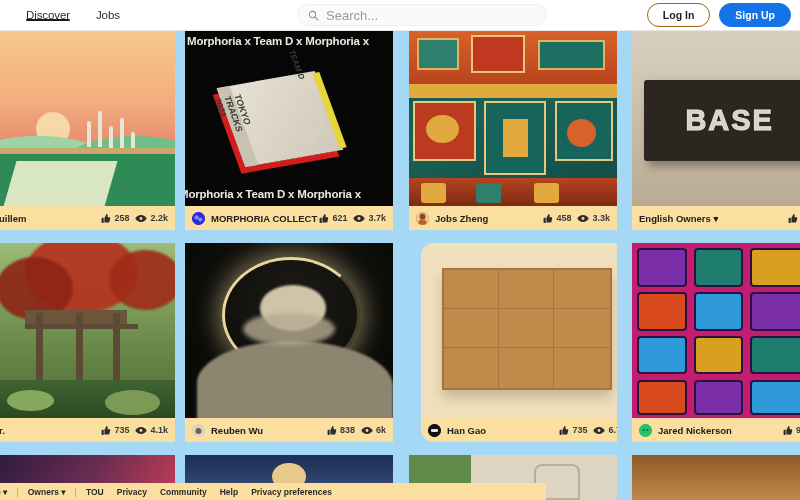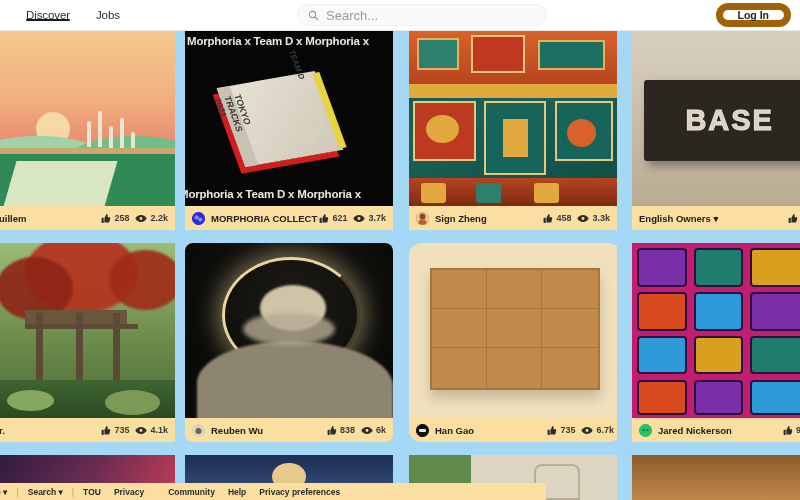--- a/index.html
+++ b/index.html
@@ -40,21 +40,21 @@
     border:1px solid #f0f0f0; display:flex; align-items:center; padding-left:10px;
     gap:7px;
   }
   .search-box svg{ flex:0 0 auto; }
   .search-ph{ font-size:13px; color:#9b9b9b; }
   .auth{
     position:absolute; right:9px; top:3px; display:flex; align-items:center; gap:9px;
   }
   .btn-login{
     height:24px; padding:0 15px; border-radius:12px; background:#fff;
-    border:7px solid #a16207; font-size:10.5px; font-weight:bold; color:#1f1f1f;
+    border:1px solid #a16207; font-size:10.5px; font-weight:bold; color:#1f1f1f;
     display:flex; align-items:center; cursor:pointer;
   }
   .btn-signup{
     height:24px; padding:0 15px; border-radius:12px; background:#1473e6;
     border:1px solid #1473e6; font-size:10.5px; font-weight:bold; color:#fff;
     display:flex; align-items:center; cursor:pointer;
   }
 
   
   .grid{
@@ -194,20 +194,21 @@
       <svg width="11" height="11" viewBox="0 0 16 16">
         <circle cx="6.6" cy="6.6" r="4.6" fill="none" stroke="#8d8d8d" stroke-width="1.5"></circle>
         <line x1="10.2" y1="10.2" x2="14.4" y2="14.4" stroke="#8d8d8d" stroke-width="1.5" stroke-linecap="round"></line>
       </svg>
       <span class="search-ph">Search...</span>
     </div>
   </div>
 
   <div class="auth">
     <div class="btn-login">Log In</div>
+    <div class="btn-signup">Sign Up</div>
   </div>
 </div>
 
 <div class="grid">
 
   <div class="card" style="left:-8px; top:0; width:183px; height:199px;">
     <div class="thumb">
       <div class="fill c1sky"></div>
       <div class="c1sun"></div>
       <div class="c1hill"></div>
@@ -305,21 +306,21 @@
     </div>
     <div class="foot">
       <div class="owner">
         <span class="avatar" style="background:#b8651f">
           <svg width="13" height="13" viewBox="0 0 13 13">
             <circle cx="6.5" cy="6.5" r="6.5" fill="#e8cda0"></circle>
             <ellipse cx="6.5" cy="4.6" rx="3" ry="3.2" fill="#8d4a20"></ellipse>
             <ellipse cx="6.5" cy="11" rx="4.2" ry="3.4" fill="#b8651f"></ellipse>
           </svg>
         </span>
-        <span class="owner-name">Sign Zheng</span>
+        <span class="owner-name">Jobs Zheng</span>
       </div>
       <div class="stats">
         <div class="stat">
           <svg width="11" height="11" viewBox="0 0 16 16">
             <path d="M5.4 14.4H3.2a.9.9 0 0 1-.9-.9V7.9a.9.9 0 0 1 .9-.9h2.2zM6.4 7.2 9.5 1.6c.9 0 1.6.7 1.6 1.6v2.9h2.6c.8 0 1.4.8 1.2 1.6l-1.2 5c-.1.6-.6 1-1.2 1H6.4z" fill="#2d2d2d"></path>
           </svg>
           <span>458</span>
         </div>
         <div class="stat">
           <svg width="12" height="11" viewBox="0 0 18 12">
@@ -386,21 +387,21 @@
           <svg width="12" height="11" viewBox="0 0 18 12">
             <path d="M9 .8C4.8.8 1.6 3.6.5 6c1.1 2.4 4.3 5.2 8.5 5.2S16.4 8.4 17.5 6C16.4 3.6 13.2.8 9 .8z" fill="#2d2d2d"></path>
             <circle cx="9" cy="6" r="2.1" fill="#fbdfa0"></circle>
           </svg>
           <span>4.1k</span>
         </div>
       </div>
     </div>
   </div>
 
-  <div class="card" style="left:185px; top:212px; width:208px; height:199px;border-radius:8px;">
+  <div class="card" style="left:185px; top:212px; width:208px; height:199px;">
     <div class="thumb c6">
       <div class="c6ring"></div>
       <div class="c6head"></div>
       <div class="c6body"></div>
       <div style="position:absolute;left:28%;top:40%;width:44%;height:18%;border-radius:50%;background:#b5ab92;filter:blur(2px);opacity:.8;"></div>
     </div>
     <div class="foot">
       <div class="owner">
         <span class="avatar" style="background:#d9cdb4">
           <svg width="13" height="13" viewBox="0 0 13 13">
@@ -421,21 +422,21 @@
           <svg width="12" height="11" viewBox="0 0 18 12">
             <path d="M9 .8C4.8.8 1.6 3.6.5 6c1.1 2.4 4.3 5.2 8.5 5.2S16.4 8.4 17.5 6C16.4 3.6 13.2.8 9 .8z" fill="#2d2d2d"></path>
             <circle cx="9" cy="6" r="2.1" fill="#fbdfa0"></circle>
           </svg>
           <span>6k</span>
         </div>
       </div>
     </div>
   </div>
 
-  <div class="card" style="left:409px; top:212px; width:212px; height:199px;border-radius:13px;">
+  <div class="card" style="left:421px; top:212px; width:212px; height:199px;border-radius:13px;">
     <div class="thumb c7">
       <div class="c7box">
         <div class="c7cell" style="left:0;top:0;width:33.3%;height:33%;"></div>
         <div class="c7cell" style="left:33.3%;top:0;width:33.3%;height:33%;"></div>
         <div class="c7cell" style="left:66.6%;top:0;width:33.4%;height:33%;border-right:none;"></div>
         <div class="c7cell" style="left:0;top:33%;width:33.3%;height:33%;"></div>
         <div class="c7cell" style="left:33.3%;top:33%;width:33.3%;height:33%;"></div>
         <div class="c7cell" style="left:66.6%;top:33%;width:33.4%;height:33%;border-right:none;"></div>
         <div class="c7cell" style="left:0;top:66%;width:33.3%;height:34%;border-bottom:none;"></div>
         <div class="c7cell" style="left:33.3%;top:66%;width:33.3%;height:34%;border-bottom:none;"></div>
@@ -533,22 +534,22 @@
   <div class="gutter-h" style="top:411px; height:13px;"></div>
 </div>
 
 <div class="footer">
   <span class="fi" style="margin-left:-4px;">
     <span>e</span>
     <span>▾</span>
   </span>
   <span class="fsep">|</span>
   <span class="fi">
-    <span>Search</span>
+    <span>Owners</span>
     <span>▾</span>
   </span>
   <span class="fsep">|</span>
   <span class="fi" style="margin-right:13px;">TOU</span>
-  <span class="fi" style="margin-right:24px;">Privacy</span>
+  <span class="fi" style="margin-right:13px;">Privacy</span>
   <span class="fi" style="margin-right:13px;">Community</span>
   <span class="fi" style="margin-right:13px;">Help</span>
   <span class="fi">Privacy preferences</span>
 </div>
 
 </body></html>

